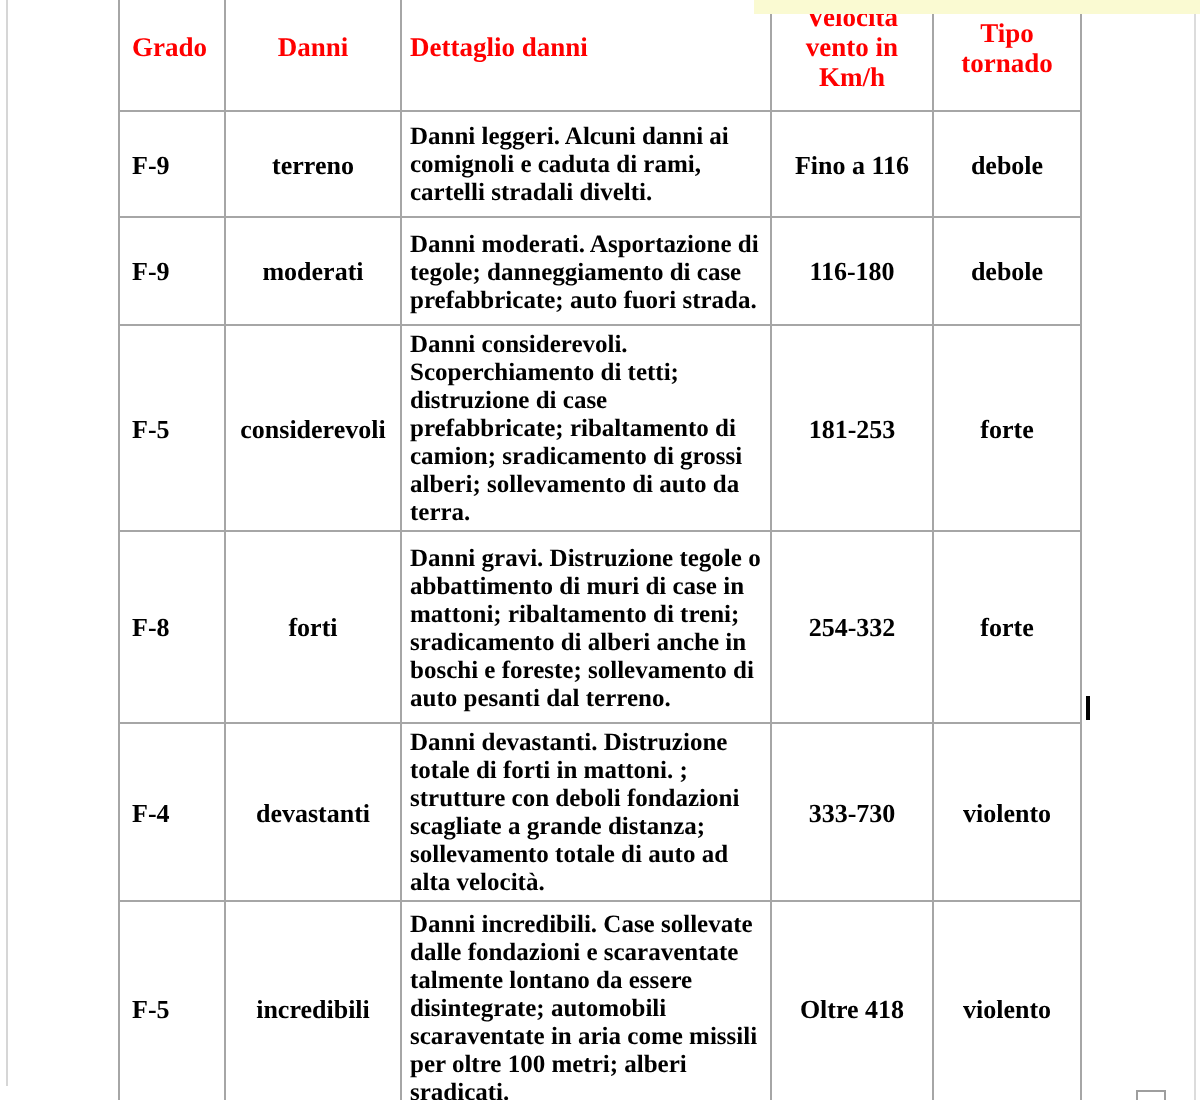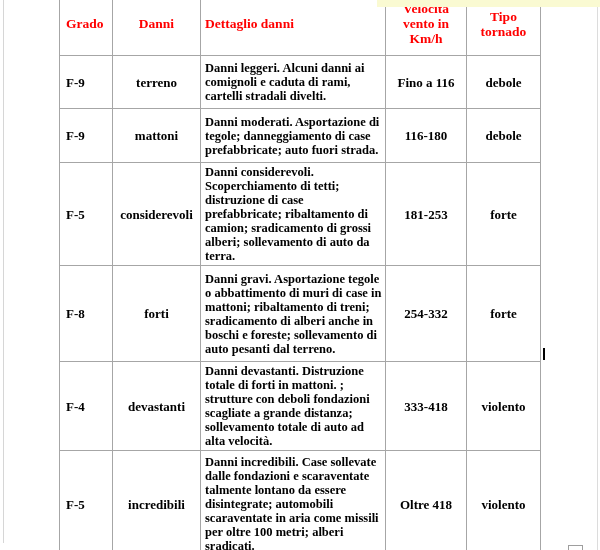--- a/index.html
+++ b/index.html
@@ -119,44 +119,44 @@
     <tbody>
       <tr class="r0">
         <td class="al">F-9</td>
         <td>terreno</td>
         <td class="cell-detail">Danni leggeri. Alcuni danni ai comignoli e caduta di rami, cartelli stradali divelti.</td>
         <td>Fino a 116</td>
         <td>debole</td>
       </tr>
       <tr class="r1">
         <td class="al">F-9</td>
-        <td>mattoni</td>
+        <td>moderati</td>
         <td class="cell-detail">Danni moderati. Asportazione di tegole; danneggiamento di case prefabbricate; auto fuori strada.</td>
         <td>116-180</td>
         <td>debole</td>
       </tr>
       <tr class="r2">
         <td class="al">F-5</td>
         <td>considerevoli</td>
         <td class="cell-detail">Danni considerevoli. Scoperchiamento di tetti; distruzione di case prefabbricate; ribaltamento di camion; sradicamento di grossi alberi; sollevamento di auto da terra.</td>
         <td>181-253</td>
         <td>forte</td>
       </tr>
       <tr class="r3">
         <td class="al">F-8</td>
         <td>forti</td>
-        <td class="cell-detail">Danni gravi. Asportazione tegole o abbattimento di muri di case in mattoni; ribaltamento di treni; sradicamento di alberi anche in boschi e foreste; sollevamento di auto pesanti dal terreno.</td>
+        <td class="cell-detail">Danni gravi. Distruzione tegole o abbattimento di muri di case in mattoni; ribaltamento di treni; sradicamento di alberi anche in boschi e foreste; sollevamento di auto pesanti dal terreno.</td>
         <td>254-332</td>
         <td>forte</td>
       </tr>
       <tr class="r4">
         <td class="al">F-4</td>
         <td>devastanti</td>
         <td class="cell-detail">Danni devastanti. Distruzione totale di forti in mattoni. ; strutture con deboli fondazioni scagliate a grande distanza; sollevamento totale di auto ad alta velocità.</td>
-        <td>333-418</td>
+        <td>333-730</td>
         <td>violento</td>
       </tr>
       <tr class="r5">
         <td class="al">F-5</td>
         <td>incredibili</td>
         <td class="cell-detail">Danni incredibili. Case sollevate dalle fondazioni e scaraventate talmente lontano da essere disintegrate; automobili scaraventate in aria come missili per oltre 100 metri; alberi sradicati.</td>
         <td>Oltre 418</td>
         <td>violento</td>
       </tr>
     </tbody>

